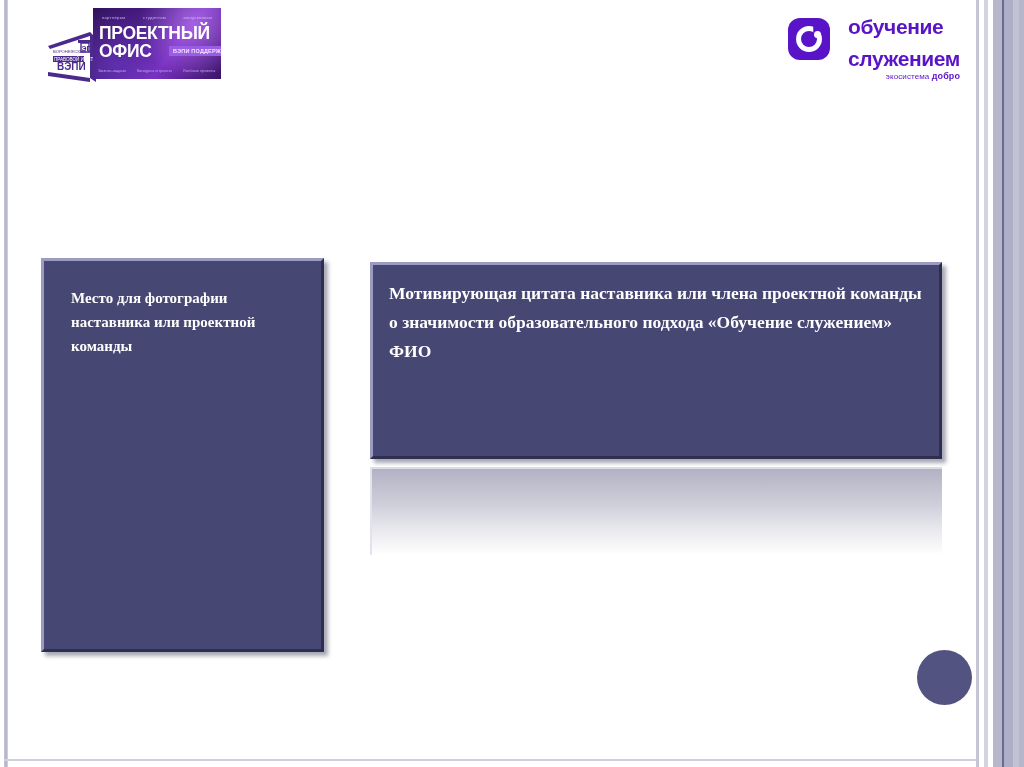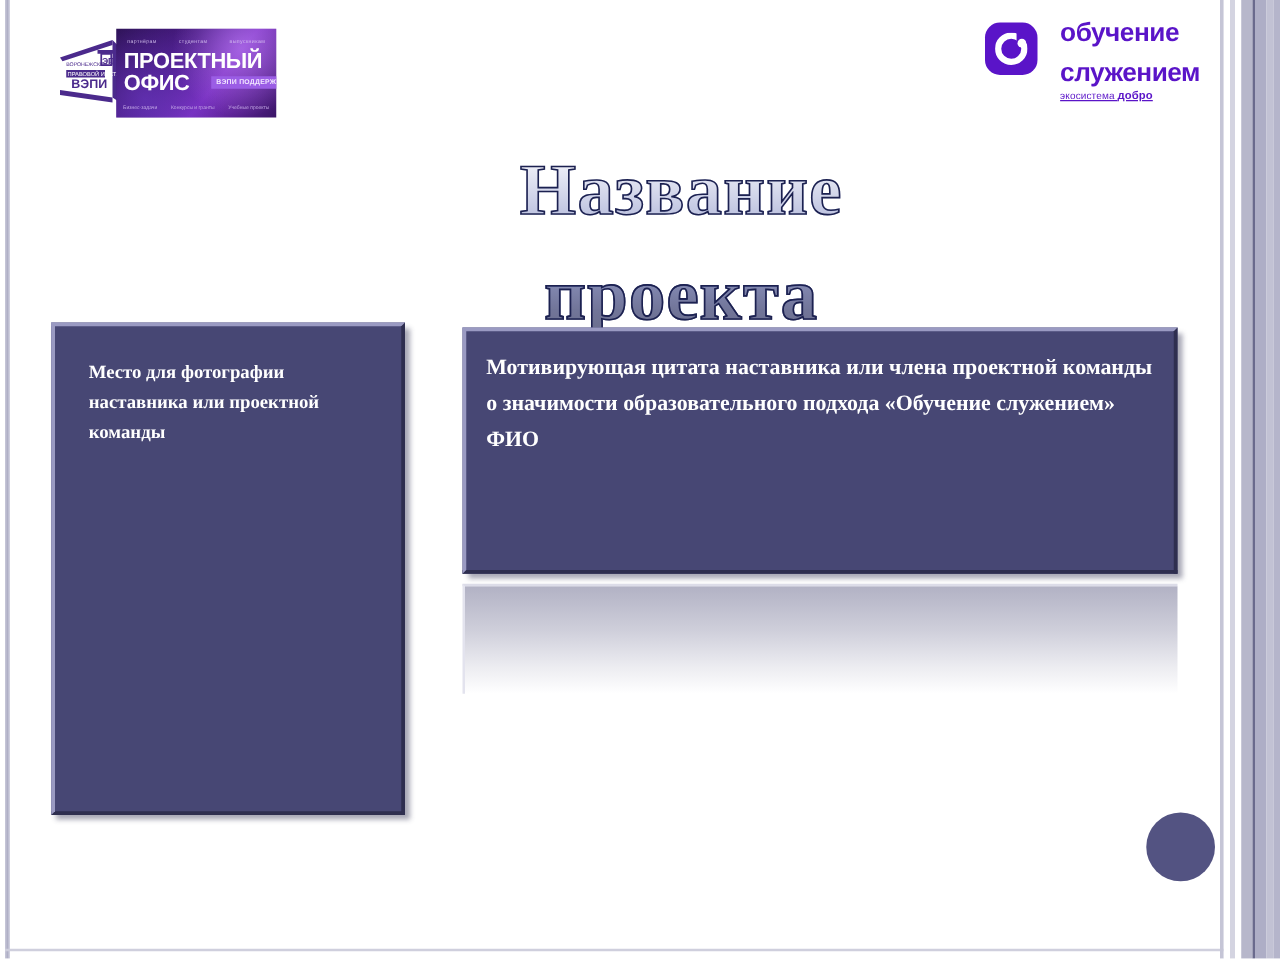--- a/index.html
+++ b/index.html
@@ -64,21 +64,21 @@
   .logo-vepi {
     position: absolute;
     left: 40px;
     top: 26px;
     width: 62px;
     height: 64px;
   }
   .logo-po {
     position: absolute;
     left: 93px;
-    top: 23px;
+    top: 8px;
     width: 128px;
     height: 71px;
     overflow: hidden;
     background:
       radial-gradient(circle at 78% 22%, rgba(200,140,255,.55) 0%, rgba(120,60,200,0) 48%),
       radial-gradient(circle at 18% 80%, rgba(110,60,200,.6) 0%, rgba(60,20,120,0) 55%),
       linear-gradient(128deg, #2b1152 0%, #4a1b86 38%, #7a2fc0 62%, #3a1566 100%);
   }
   .po-top {
     position: absolute;
@@ -175,26 +175,26 @@
     font-family: "Liberation Sans", sans-serif;
     font-weight: bold;
     font-size: 21px;
     color: #5a14c8;
     letter-spacing: -.4px;
     display: block;
   }
   .os-l2 { margin-top: 11px; }
   .os-sub {
     display: block;
+    text-align: right;
     margin-top: 3px;
     font-family: "Liberation Sans", sans-serif;
     font-size: 8px;
     color: #5a14c8;
     letter-spacing: .1px;
-    text-decoration: underline;
   }
   .os-sub b { color: #5a14c8; font-size: 9px; }
 
   
   .title {
     position: absolute;
     left: 330px;
     top: 110px;
     width: 430px;
     text-align: center;
@@ -359,22 +359,20 @@
 
   <div class="logo-os">
     <div class="os-mark"></div>
     <div class="os-words">
       <span class="os-l1">обучение</span>
       <span class="os-l2">служением</span>
       <span class="os-sub"><span>экосистема </span><b>добро</b></span>
     </div>
   </div>
 
-  <div class="title">Название
-проекта</div>
 
   <div class="quote-reflection"></div>
 
   <div class="photo-box">
     <p>Место для фотографии наставника или проектной команды</p>
   </div>
 
   <div class="quote-box">
     <p>Мотивирующая цитата наставника или члена проектной команды о значимости образовательного подхода «Обучение служением»</p>
     <p class="fio">ФИО</p>

